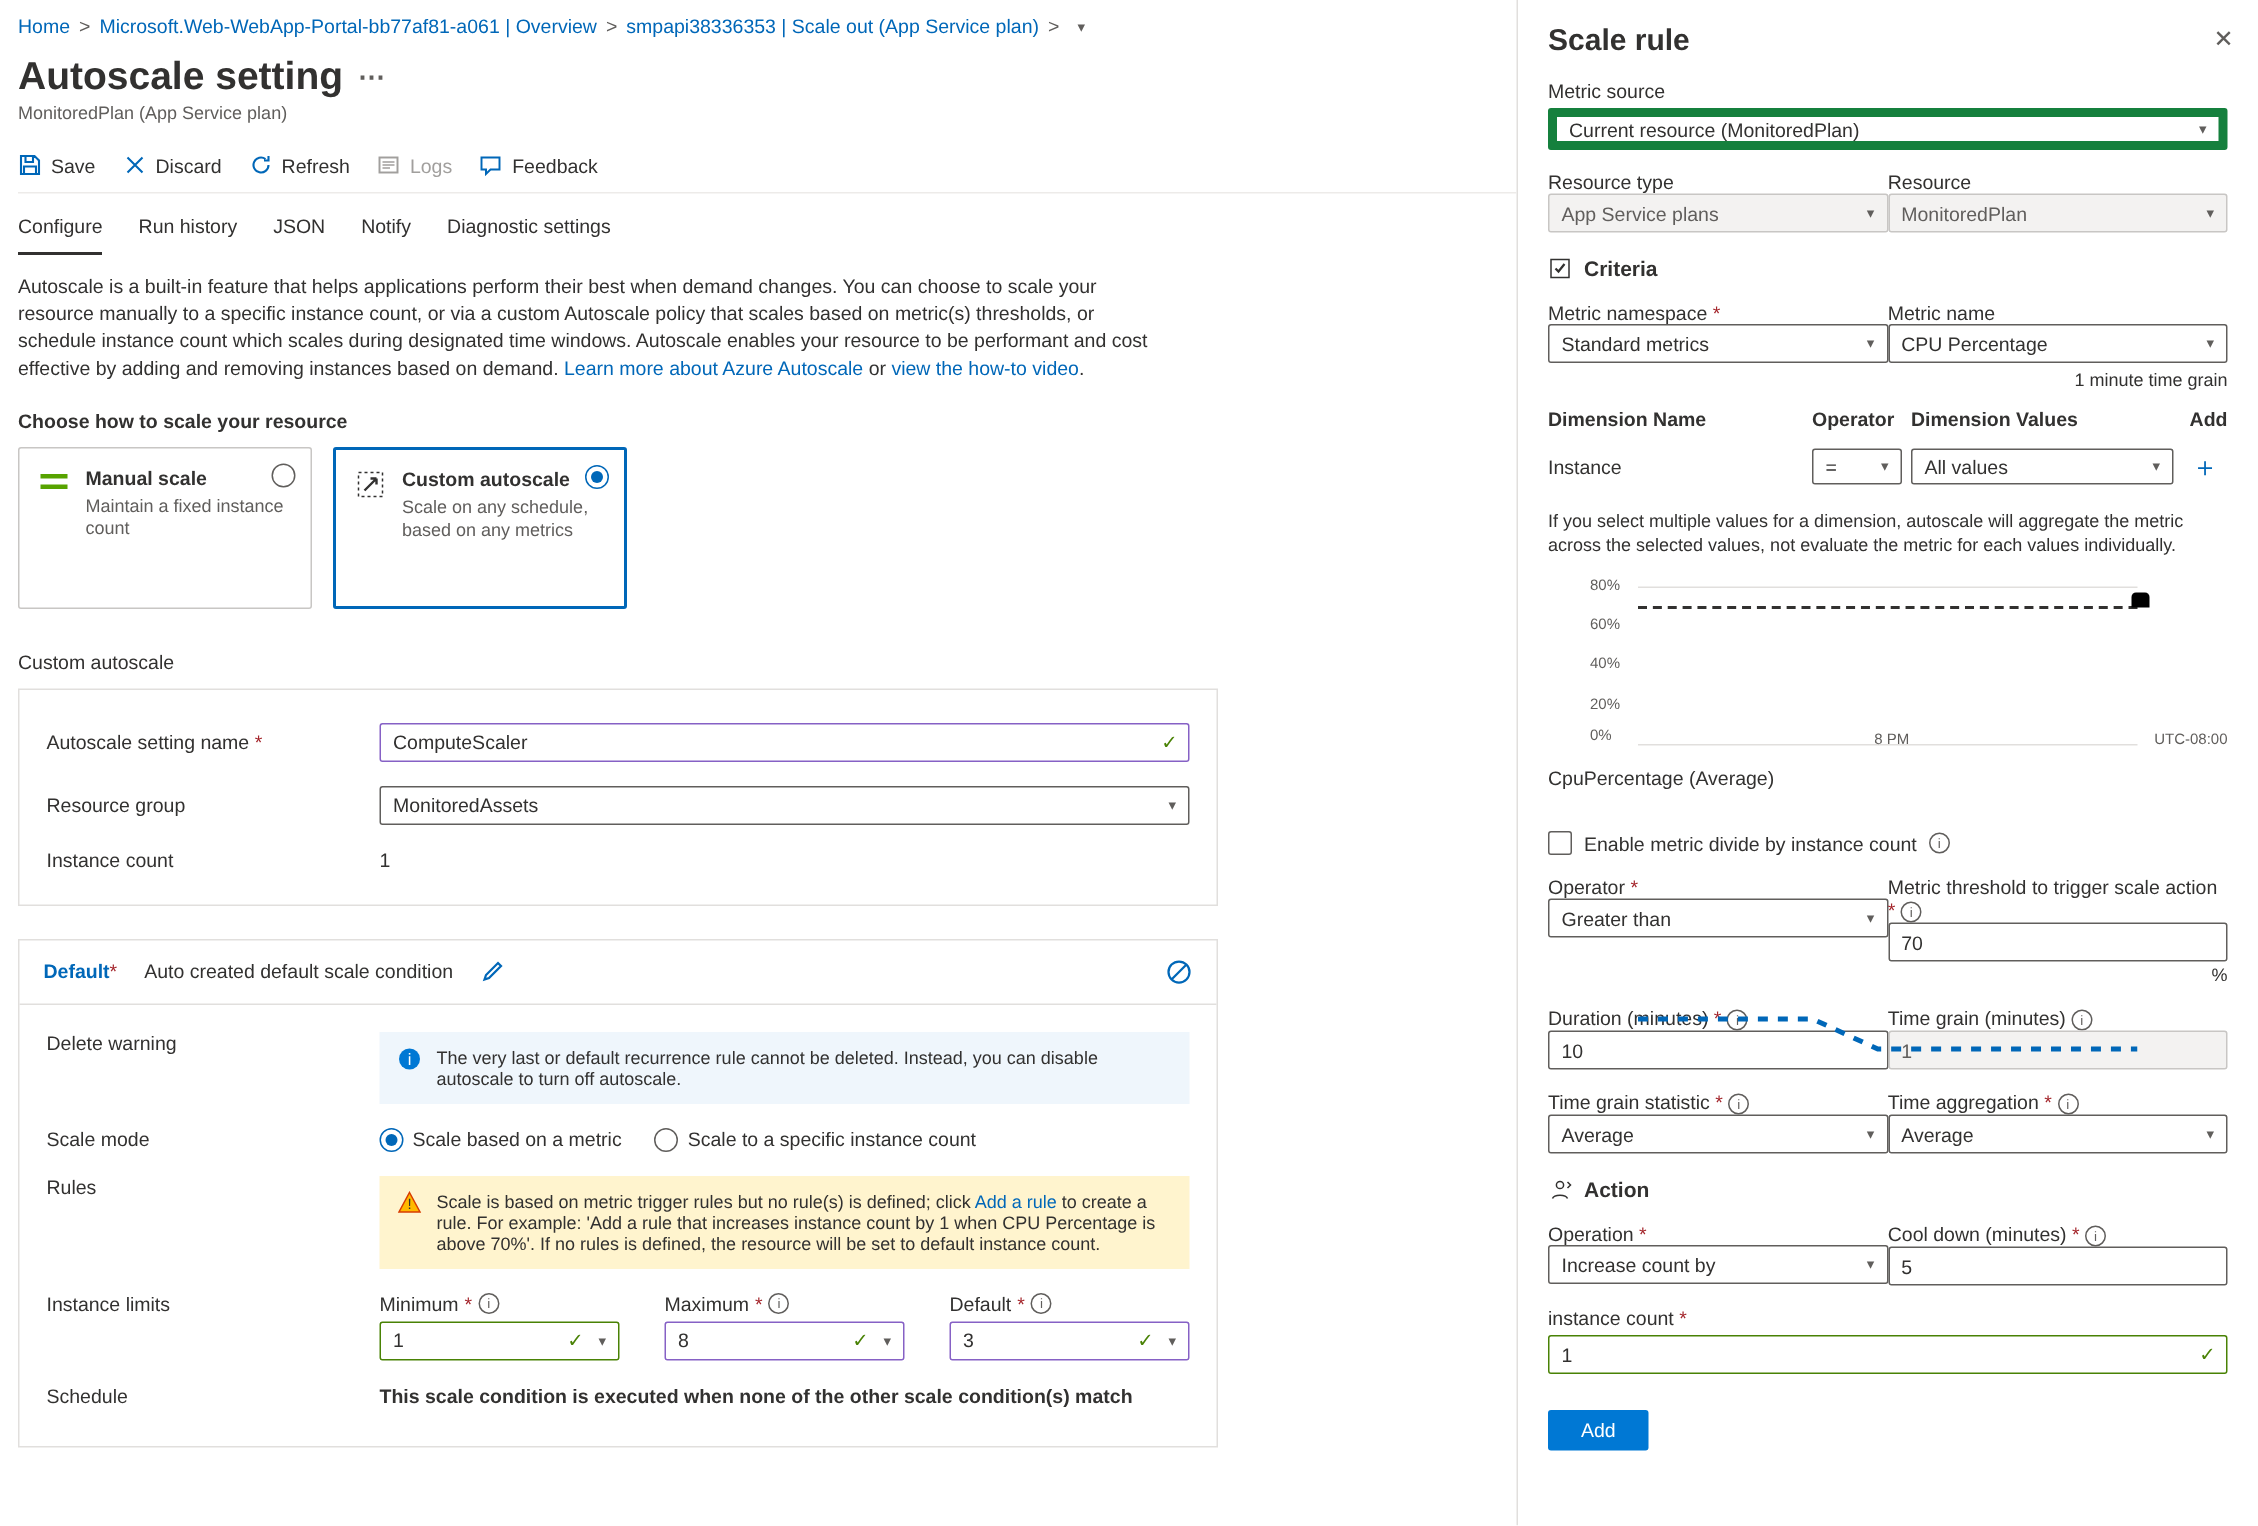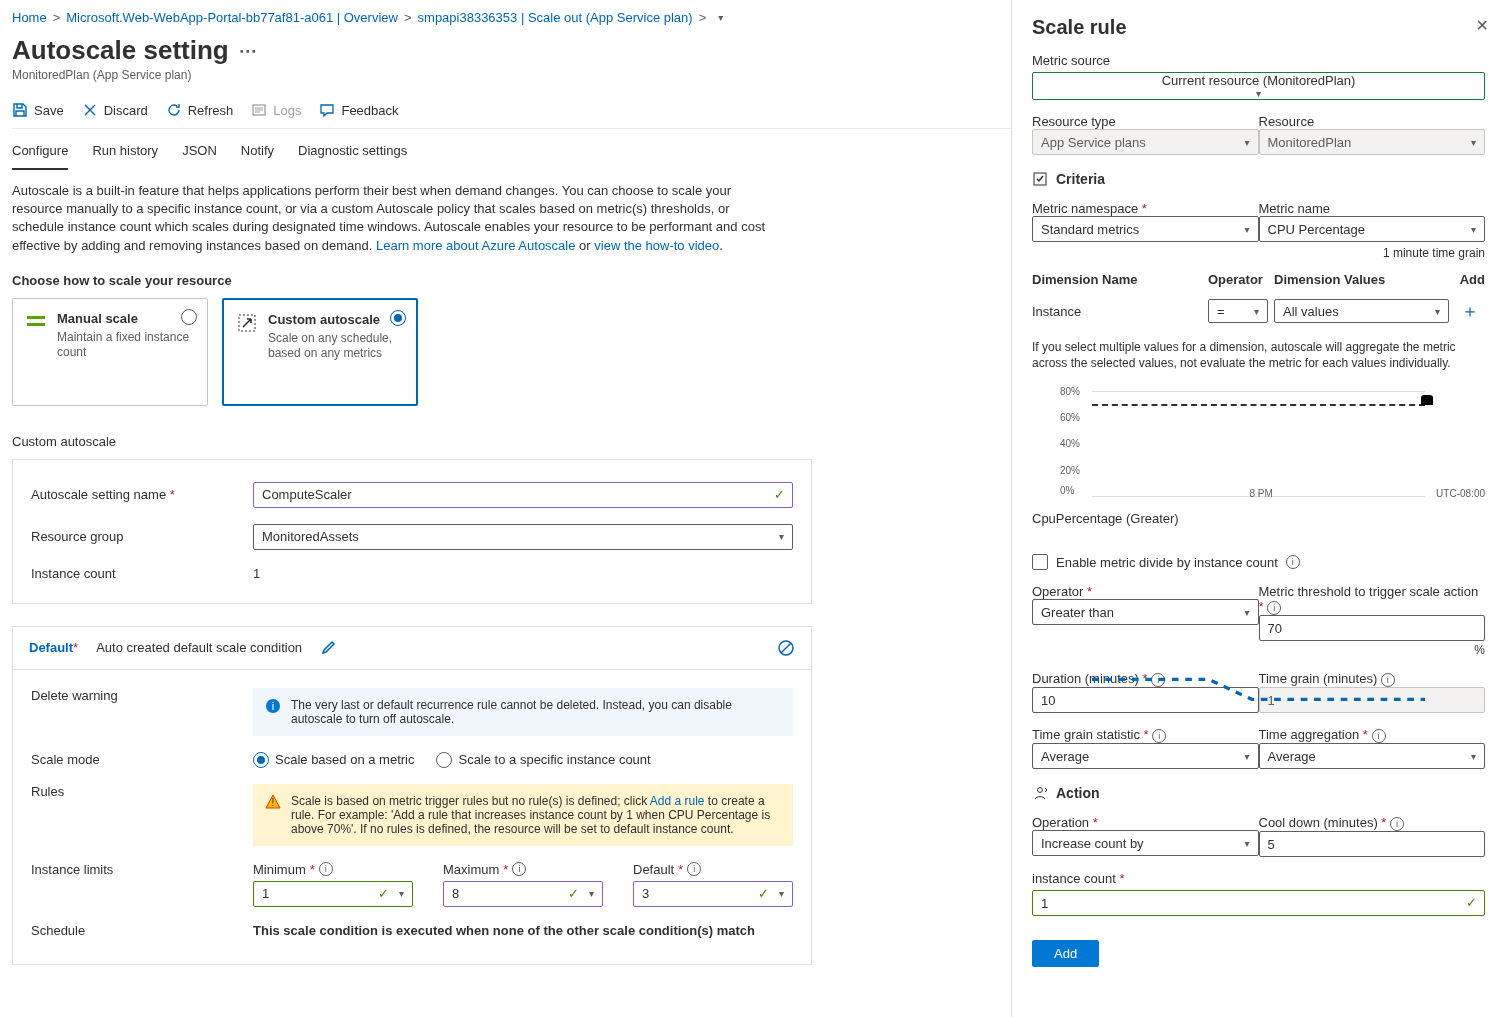--- a/index.html
+++ b/index.html
@@ -130,21 +130,21 @@
     overflow-y:auto;
     position: relative;
   }
   .panel h2 { font-size:20px; font-weight:600; margin:0; }
   .panel .close { position:absolute; top:16px; right:16px; cursor:pointer; color:#605e5c; font-size:16px;}
   .panel .field { margin-top:14px; }
   .panel .field > label { display:block; font-size:13px; color:#323130; margin-bottom:4px; }
   .panel .row2 { display:flex; }
   .panel .row2 > * { flex:1; }
 
-  .sel-blue { border:1px solid #15803d; height:28px;flex-direction:column;}
+  .sel-blue { border:6px solid #15803d; height:28px;}
   .sel-dis { background:#f3f2f1; color:#605e5c; border-color:#c8c6c4; cursor:default;}
   input.dis { background:#f3f2f1; color:#605e5c; border-color:#c8c6c4;}
 
   .subhead { display:flex; align-items:center; gap:8px; font-size:14px; font-weight:700; margin-top:16px;}
   .subhead .sh-ico{ width:16px;height:16px; color:#323130;}
 
   .dim-table { width:100%; margin-top:6px;}
   .dim-table .hdr, .dim-table .r { display:grid; grid-template-columns: 170px 60px 1fr 30px; gap:6px; align-items:center;}
   .dim-table .hdr { font-weight:600; font-size:13px; padding:6px 0;}
   .dim-table .r { padding:6px 0;}
@@ -535,21 +535,21 @@
     <div class="marker" style="top:10%"></div>
     <div class="plot">
       <svg viewBox="0 0 100 100" preserveAspectRatio="none">
         <polyline points="0,89 35,89 48,95 100,95" fill="none" stroke="#0067b8" stroke-width="1" stroke-dasharray="2 2"></polyline>
       </svg>
     </div>
     <div class="xlab" style="left:48%">8 PM</div>
     <div class="xlab" style="right:0">UTC-08:00</div>
   </div>
 
-  <div style="margin-top:8px">CpuPercentage (Greater)</div>
+  <div style="margin-top:8px">CpuPercentage (Average)</div>
 
   <div class="chk-row">
     <span class="chk"></span>
     <span>Enable metric divide by instance count</span>
     <span class="hint">i</span>
   </div>
 
   <div class="field row2">
     <div>
       <label><span>Operator</span> <span class="req">*</span></label>

